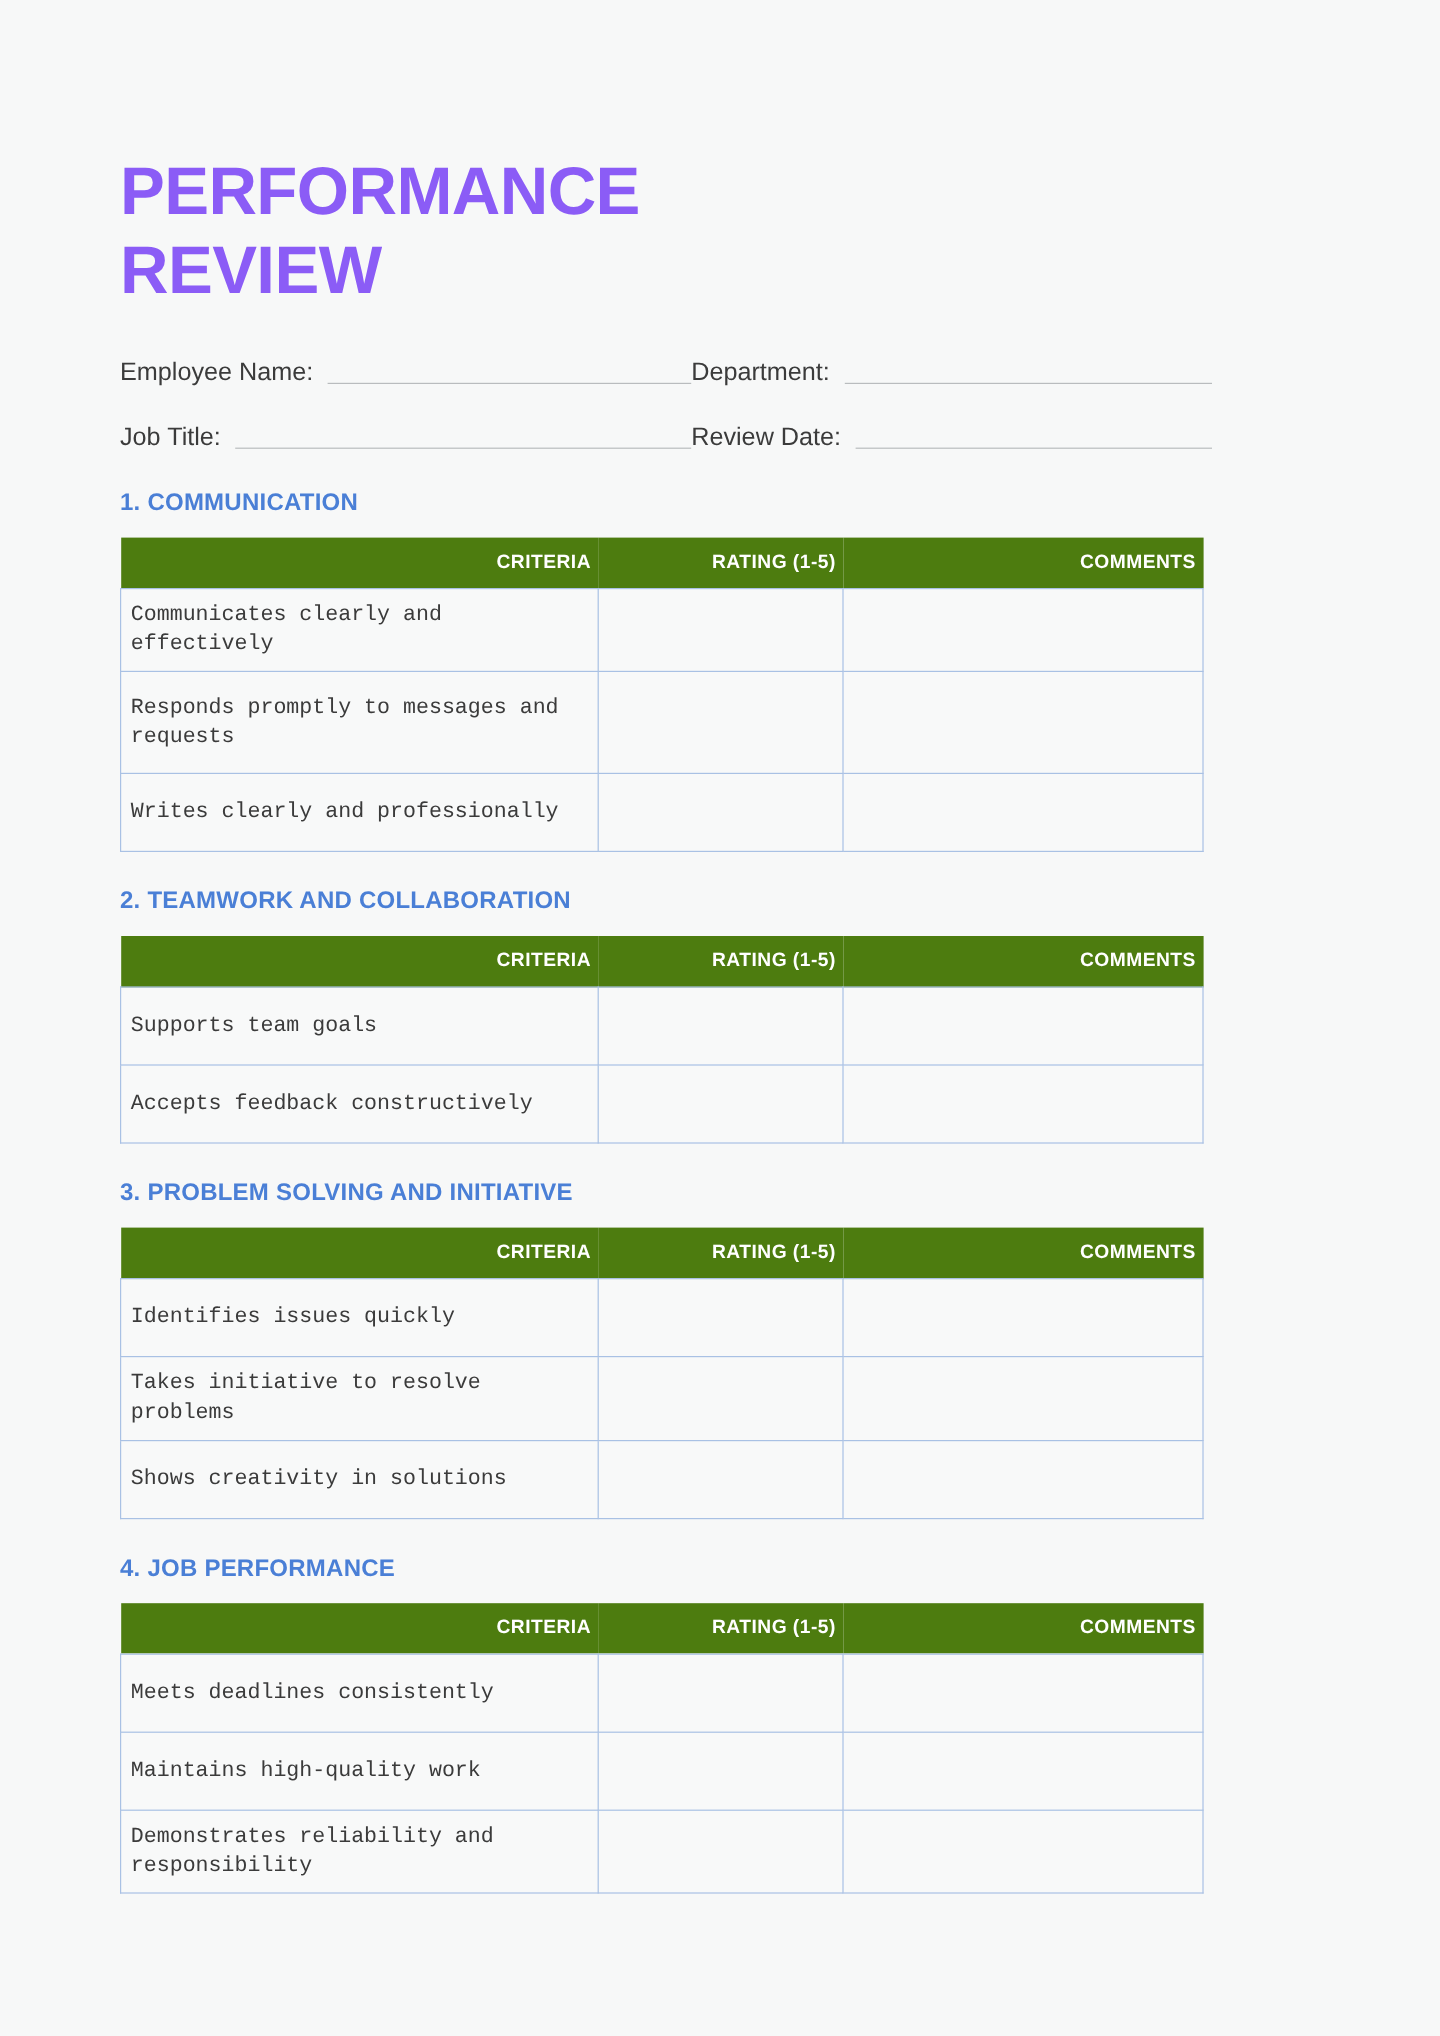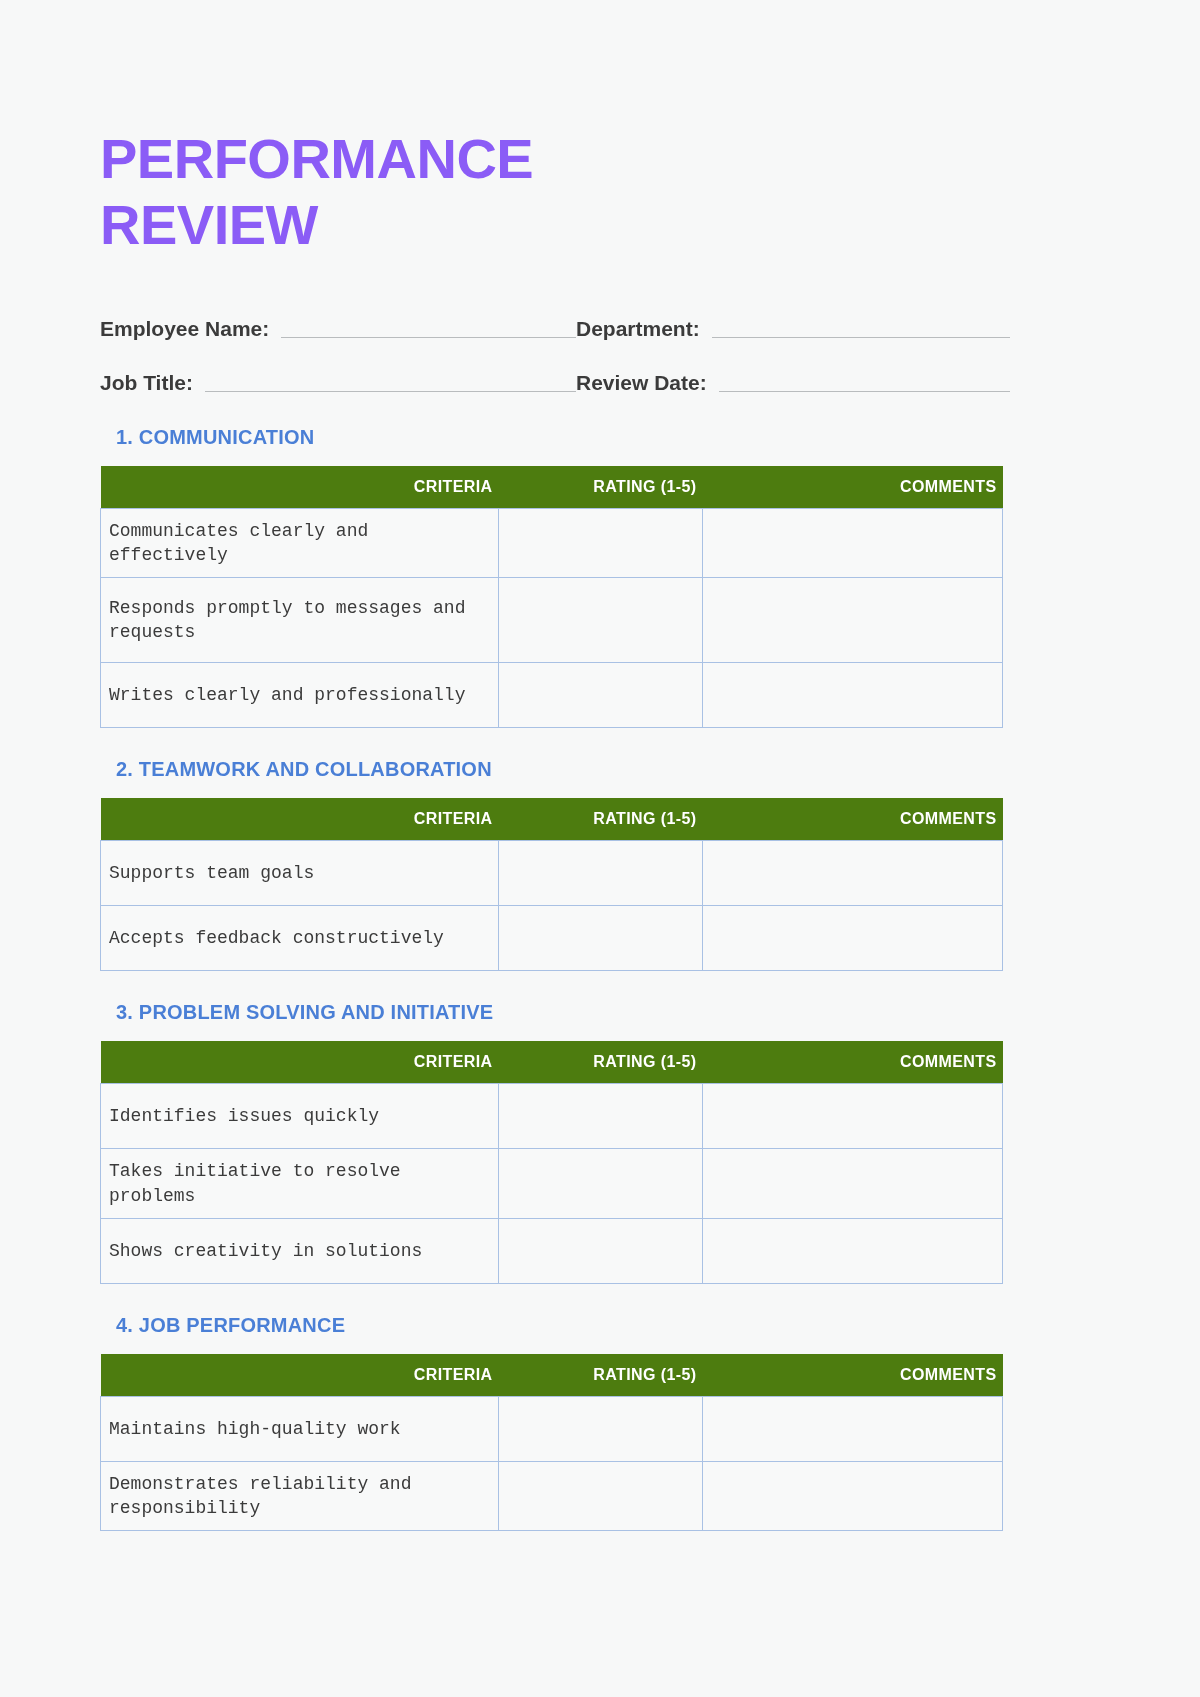--- a/index.html
+++ b/index.html
@@ -30,22 +30,21 @@
     line-height: 1.18;
     font-weight: bold;
     letter-spacing: -0.5px;
     text-transform: uppercase;
     max-width: 560px;
   }
   .doc-title .line { display: block; }
 
   
   .meta {
-    margin-top: 58px;
-    font-weight: bold;
+    margin-top: 40px;
   }
   .meta-row {
     display: flex;
     align-items: flex-end;
     margin-bottom: 28px;
   }
   .meta-field {
     display: flex;
     align-items: flex-end;
     box-sizing: border-box;
@@ -71,21 +70,20 @@
     margin-top: 30px;
   }
   .section:first-of-type { margin-top: 36px; }
   .section-title {
     color: #4a7fd6;
     font-size: 20px;
     font-weight: bold;
     letter-spacing: 0.2px;
     text-transform: uppercase;
     margin-bottom: 17px;
-    margin-left: 16px;
   }
 
   
   table.review-table {
     width: 902px;
     border-collapse: collapse;
     table-layout: fixed;
   }
   table.review-table th {
     background: #4d7c0f;
@@ -261,20 +259,25 @@
       </colgroup>
       <thead>
         <tr>
           <th>CRITERIA</th>
           <th>RATING (1-5)</th>
           <th>COMMENTS</th>
         </tr>
       </thead>
       <tbody>
         <tr>
+          <td class="criteria">Meets deadlines consistently</td>
+          <td class="blank"></td>
+          <td class="blank"></td>
+        </tr>
+        <tr>
           <td class="criteria">Maintains high-quality work</td>
           <td class="blank"></td>
           <td class="blank"></td>
         </tr>
         <tr>
           <td class="criteria">Demonstrates reliability and responsibility</td>
           <td class="blank"></td>
           <td class="blank"></td>
         </tr>
       </tbody>

